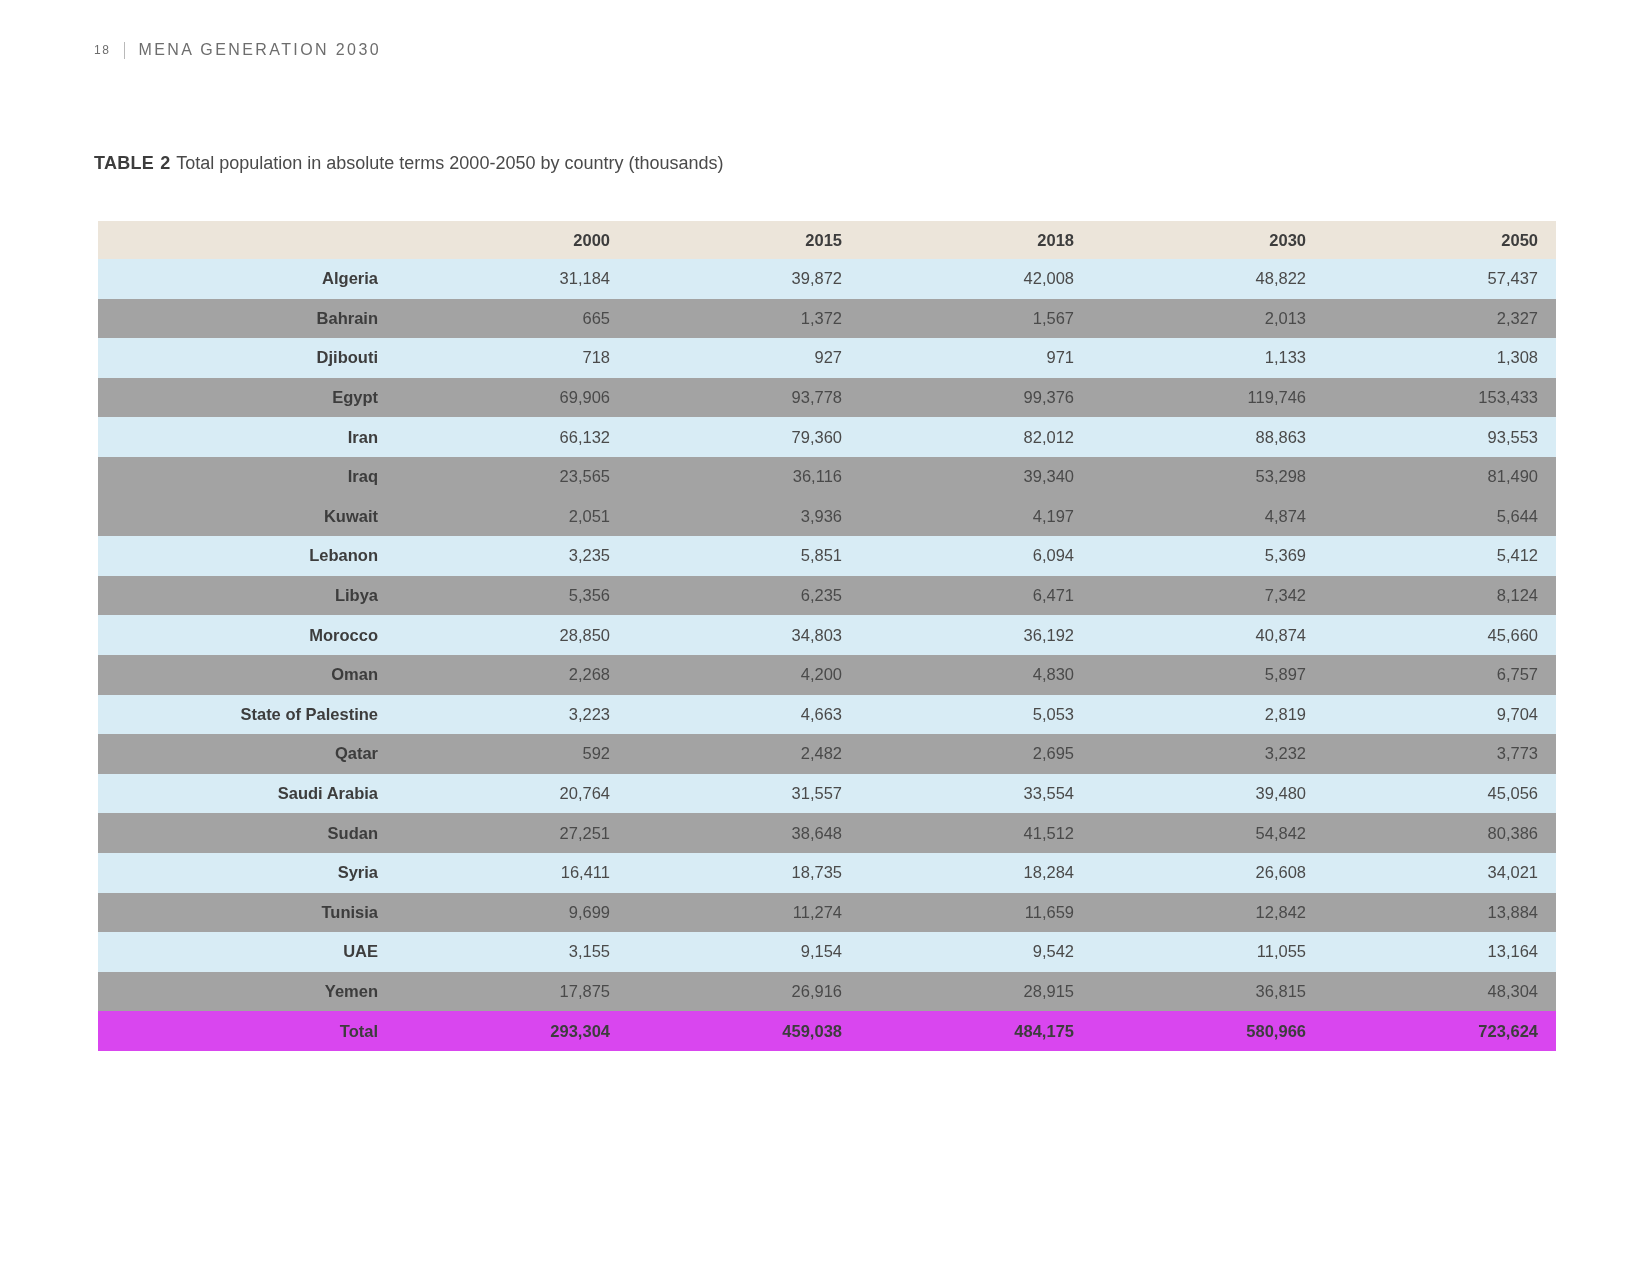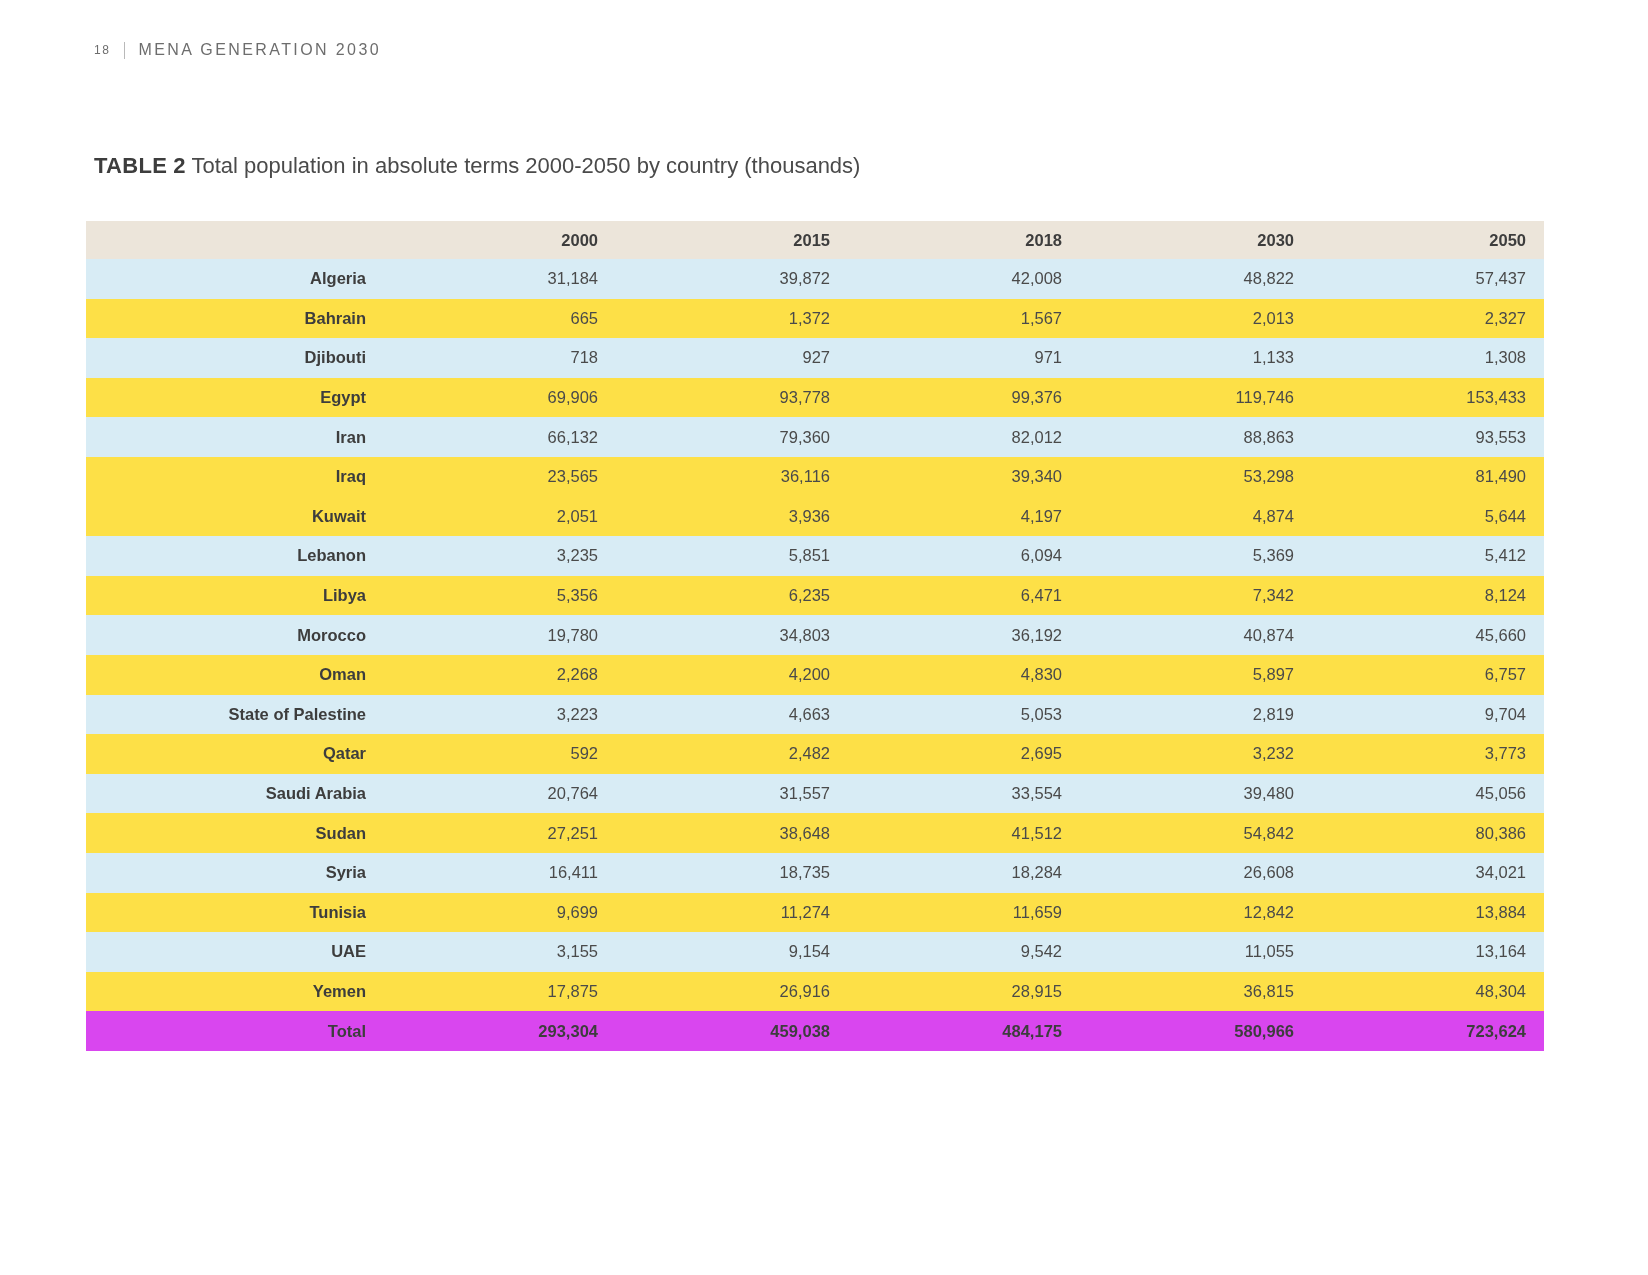--- a/index.html
+++ b/index.html
@@ -42,21 +42,21 @@
     letter-spacing: 2.4px;
     color: #6d6d6d;
     font-weight: 400;
   }
 
   
   .caption {
     position: absolute;
     top: 153px;
     left: 94px;
-    font-size: 22px;
+    font-size: 18px;
     color: #3d3d3d;
     white-space: nowrap;
   }
   .caption .cap-label {
     font-weight: bold;
     letter-spacing: 0.3px;
   }
   .caption .cap-num {
     font-weight: bold;
     margin-left: 6px;
@@ -64,21 +64,21 @@
   .caption .cap-text {
     margin-left: 6px;
     font-weight: 400;
     color: #4a4a4a;
   }
 
   
   .table-wrap {
     position: absolute;
     top: 221px;
-    left: 86px;
+    left: 98px;
     width: 1458px;
   }
   table.data {
     border-collapse: collapse;
     width: 1458px;
     table-layout: fixed;
   }
   table.data col.c-country { width: 298px; }
   table.data col.c-val { width: 232px; }
 
@@ -105,21 +105,21 @@
   }
   table.data tbody td.val {
     text-align: right;
     font-weight: 400;
     color: #4a4a4a;
   }
   table.data tbody tr.shade td {
     background: #d8ecf5;
   }
   table.data tbody tr.plain td {
-    background: #fde047;
+    background: #a3a3a3;
   }
   table.data tbody tr.total td {
     background: #d946ef;
     font-weight: bold;
     color: #3d3d3d;
   }
   table.data tbody tr.total td.val {
     font-weight: bold;
     color: #3d3d3d;
   }
@@ -225,21 +225,21 @@
         <tr class="plain">
           <td class="country">Libya</td>
           <td class="val">5,356</td>
           <td class="val">6,235</td>
           <td class="val">6,471</td>
           <td class="val">7,342</td>
           <td class="val">8,124</td>
         </tr>
         <tr class="shade">
           <td class="country">Morocco</td>
-          <td class="val">19,780</td>
+          <td class="val">28,850</td>
           <td class="val">34,803</td>
           <td class="val">36,192</td>
           <td class="val">40,874</td>
           <td class="val">45,660</td>
         </tr>
         <tr class="plain">
           <td class="country">Oman</td>
           <td class="val">2,268</td>
           <td class="val">4,200</td>
           <td class="val">4,830</td>

